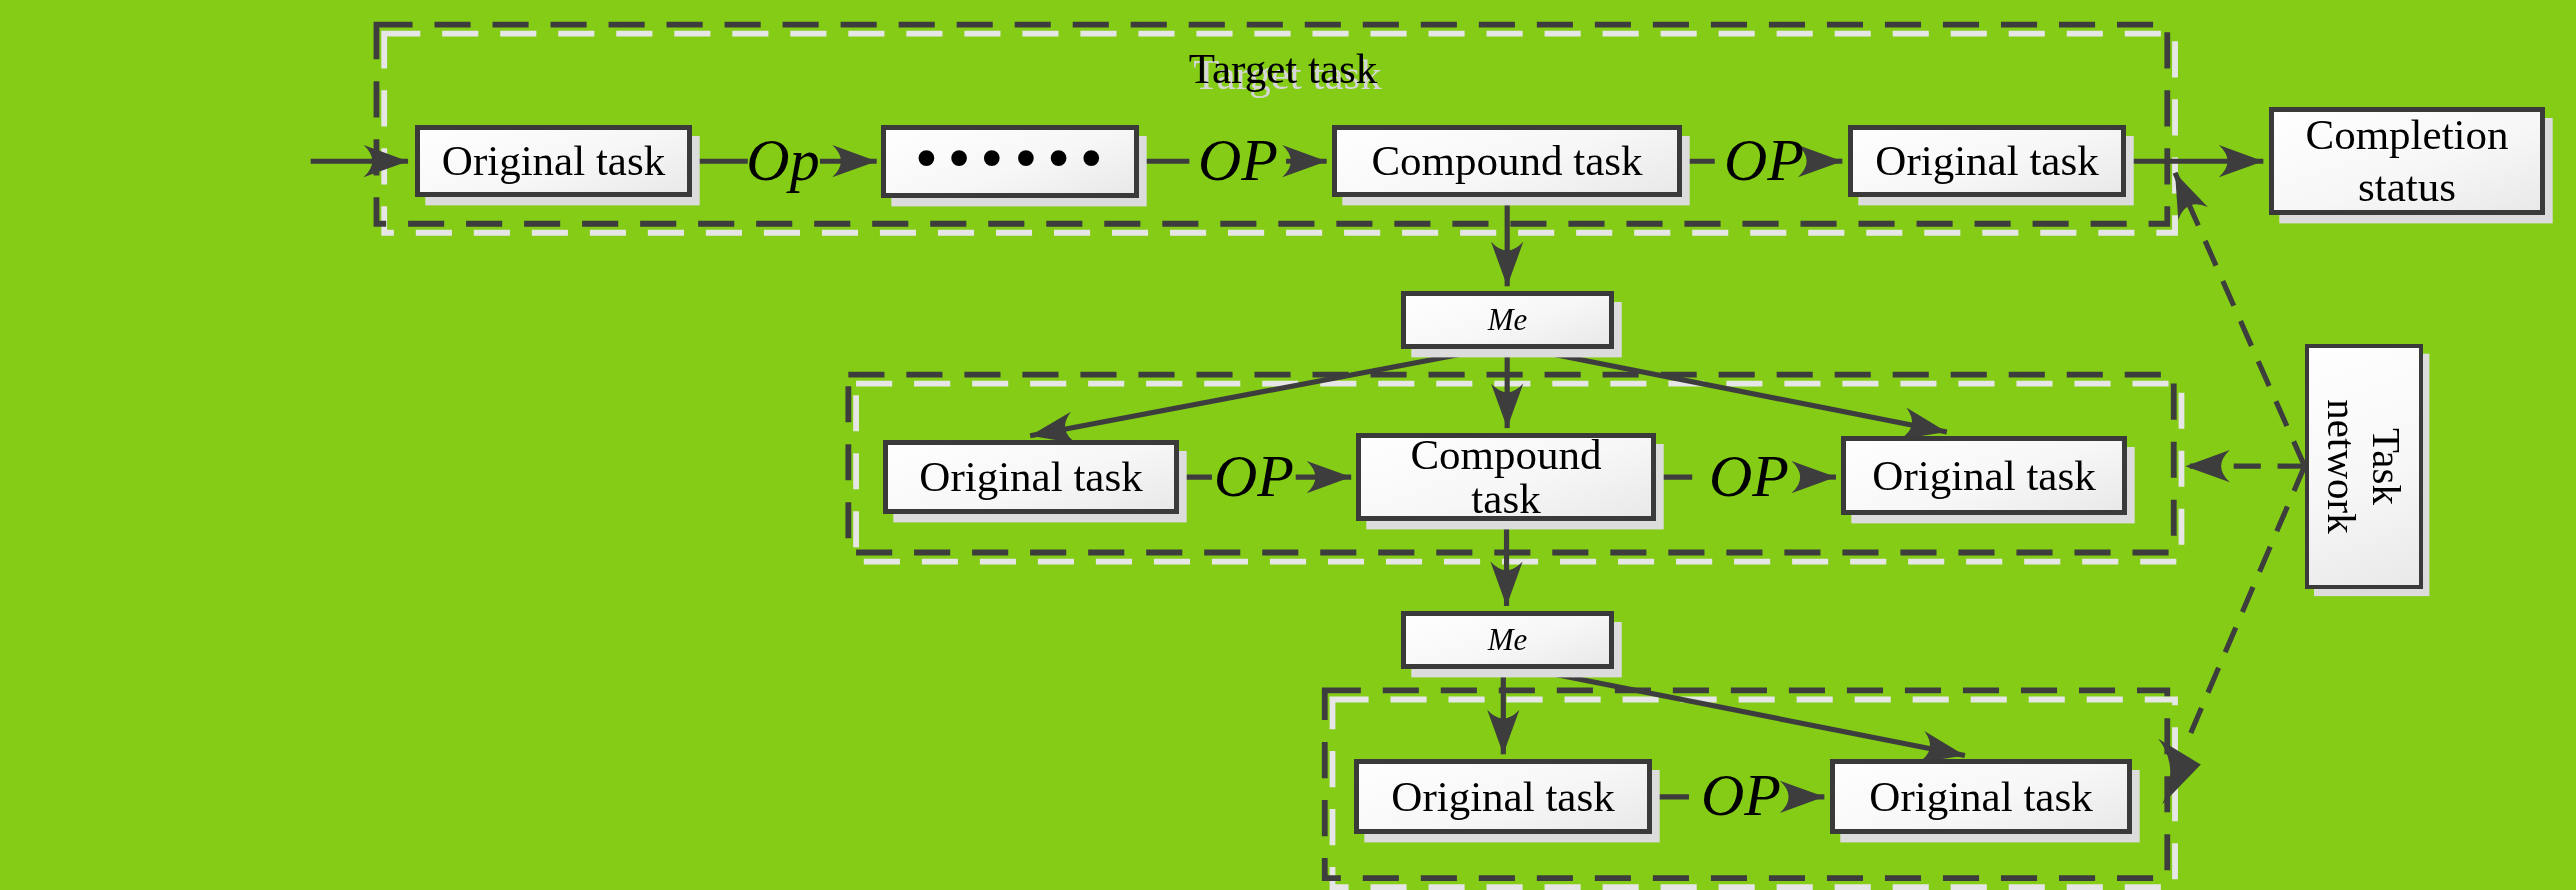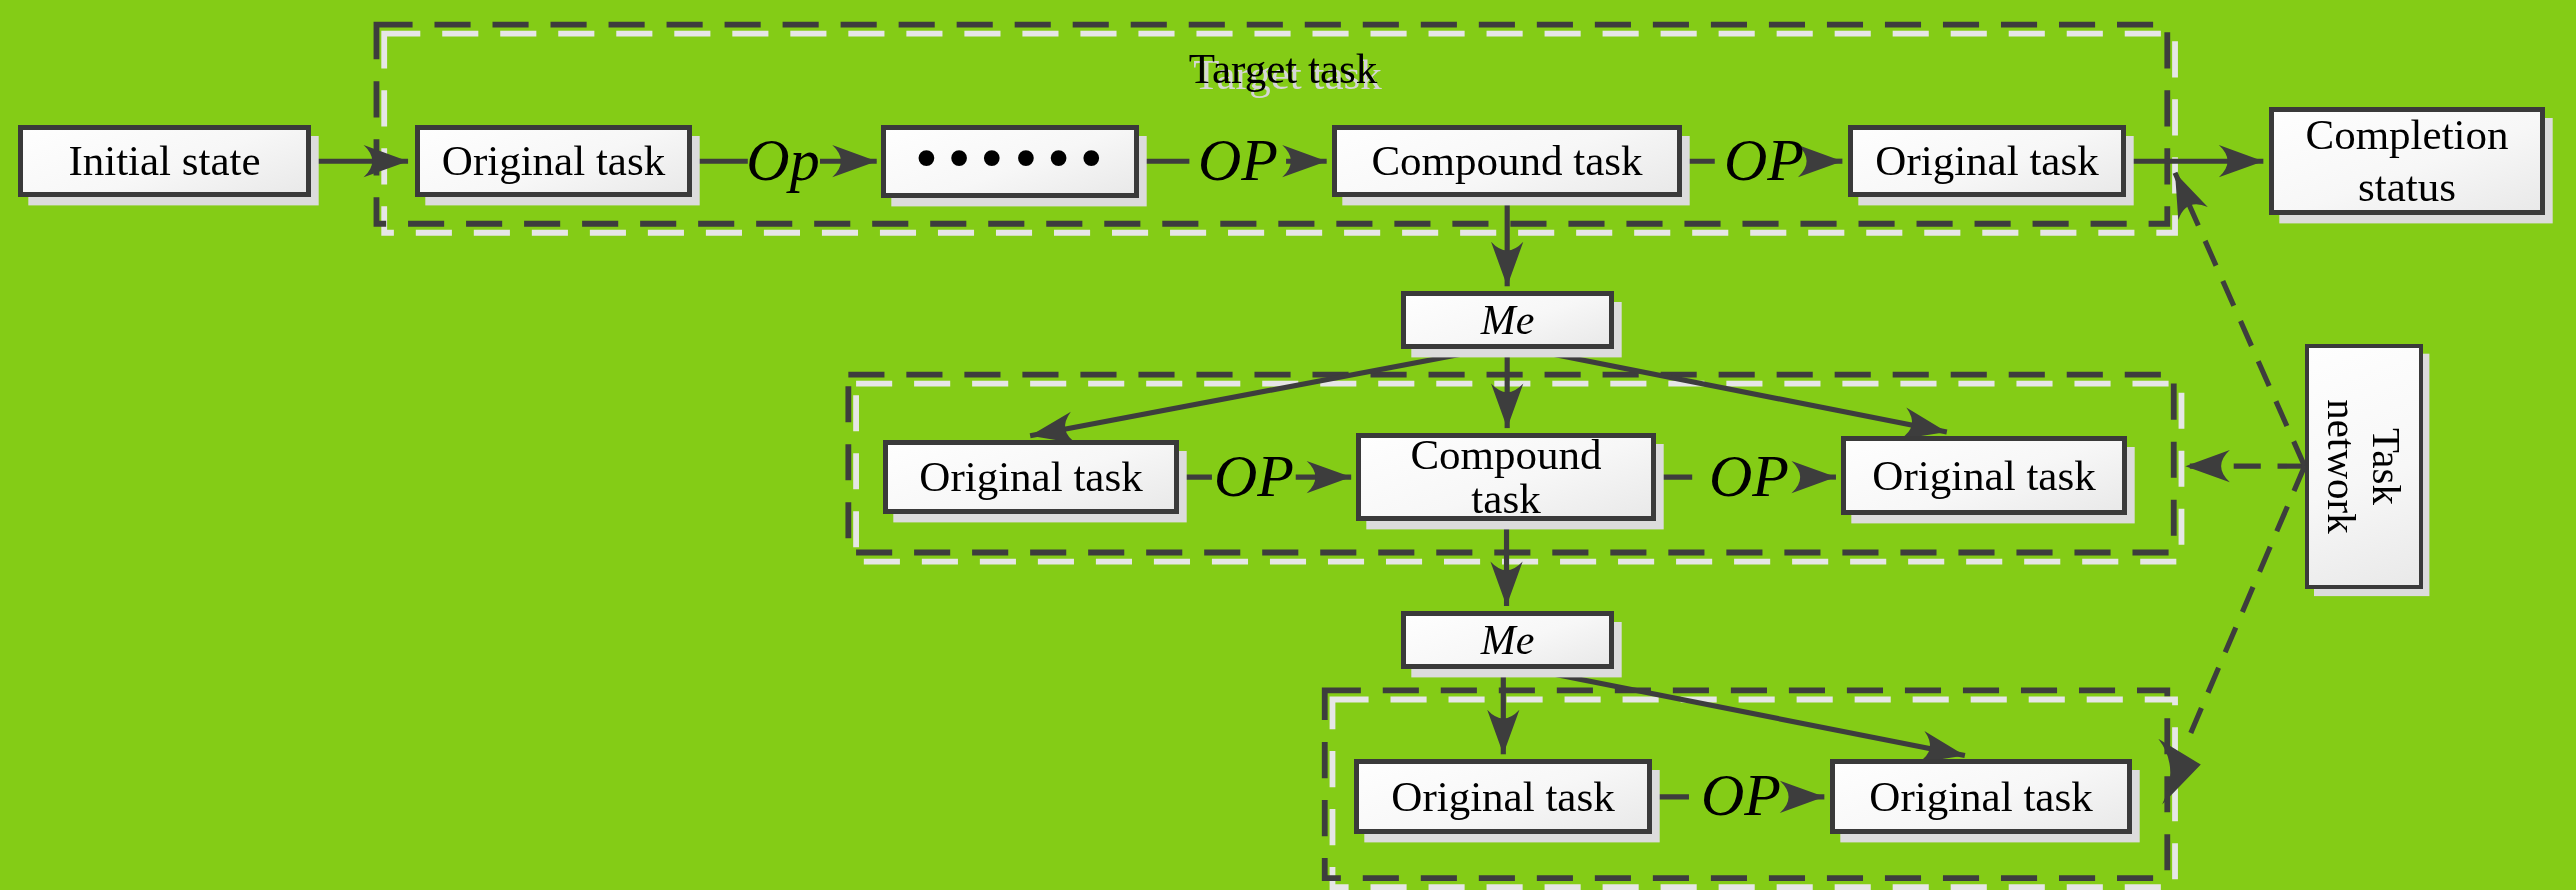--- a/index.html
+++ b/index.html
@@ -23,21 +23,21 @@
     font-size:43px;
     line-height:1.15;
   }
   .node .nlabel{display:block;}
   .wrap-narrow .nlabel{max-width:213px;line-height:1.02;}
   .wrap-medium .nlabel{max-width:245px;line-height:1.2;}
   .dots .nlabel{
     font-size:97px;font-weight:bold;letter-spacing:2.6px;
     transform:translateY(-26%);
   }
-  .me-node{font-style:italic;font-size:42px;}
+  .me-node{font-style:italic;font-size:31px;}
   .tn{box-shadow:7.7px 8.4px 0 -1.3px #dcdcdc;border-width:4.5px;}
   .tn-inner{
     width:245px;height:109px;
     transform:rotate(90deg);
     display:flex;flex-direction:column;align-items:center;justify-content:center;
     line-height:1.08;font-size:41px;
   }
   .elabel{
     position:absolute;
     transform:translate(-50%,-50%);
@@ -100,23 +100,20 @@
     <path d="M2780,1236 L2830,1236" stroke="#3d3d3d" stroke-width="8" marker-end="url(#ah)"></path>
 
     <path d="M3575,723 L3390,723" stroke="#3d3d3d" stroke-width="8" stroke-dasharray="42 26" marker-end="url(#ah)"></path>
     <path d="M3575,723 L3374,268" stroke="#3d3d3d" stroke-width="8" stroke-dasharray="42 26" marker-end="url(#ah)"></path>
     <path d="M3575,723 L3392,1152" stroke="#3d3d3d" stroke-width="8" stroke-dasharray="42 26"></path>
     <path d="M3414,1186 L3348,1146 Q3382,1190 3354,1248 Z" fill="#3d3d3d"></path>
   </svg>
 
   <div class="container-label" style="left:1283px;top:68px">Target task</div>
 
-  <div class="node" style="left:18px;top:125px;width:293px;height:72px">
-    <span class="nlabel">Initial state</span>
-  </div>
   <div class="node" style="left:415px;top:125px;width:277px;height:72px">
     <span class="nlabel">Original task</span>
   </div>
   <div class="node dots" style="left:881px;top:125px;width:258px;height:73px">
     <span class="nlabel">……</span>
   </div>
   <div class="node" style="left:1332px;top:125px;width:350px;height:72px">
     <span class="nlabel">Compound task</span>
   </div>
   <div class="node" style="left:1848px;top:125px;width:278px;height:72px">

